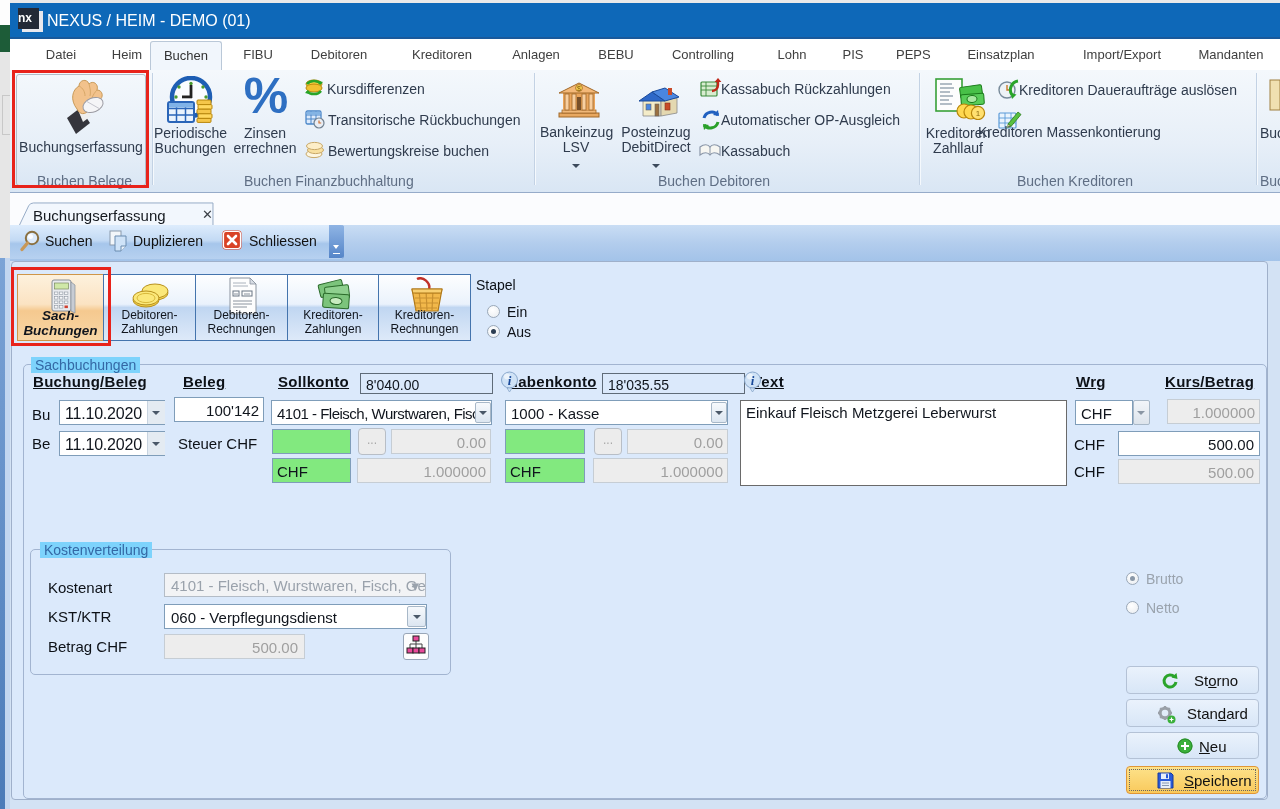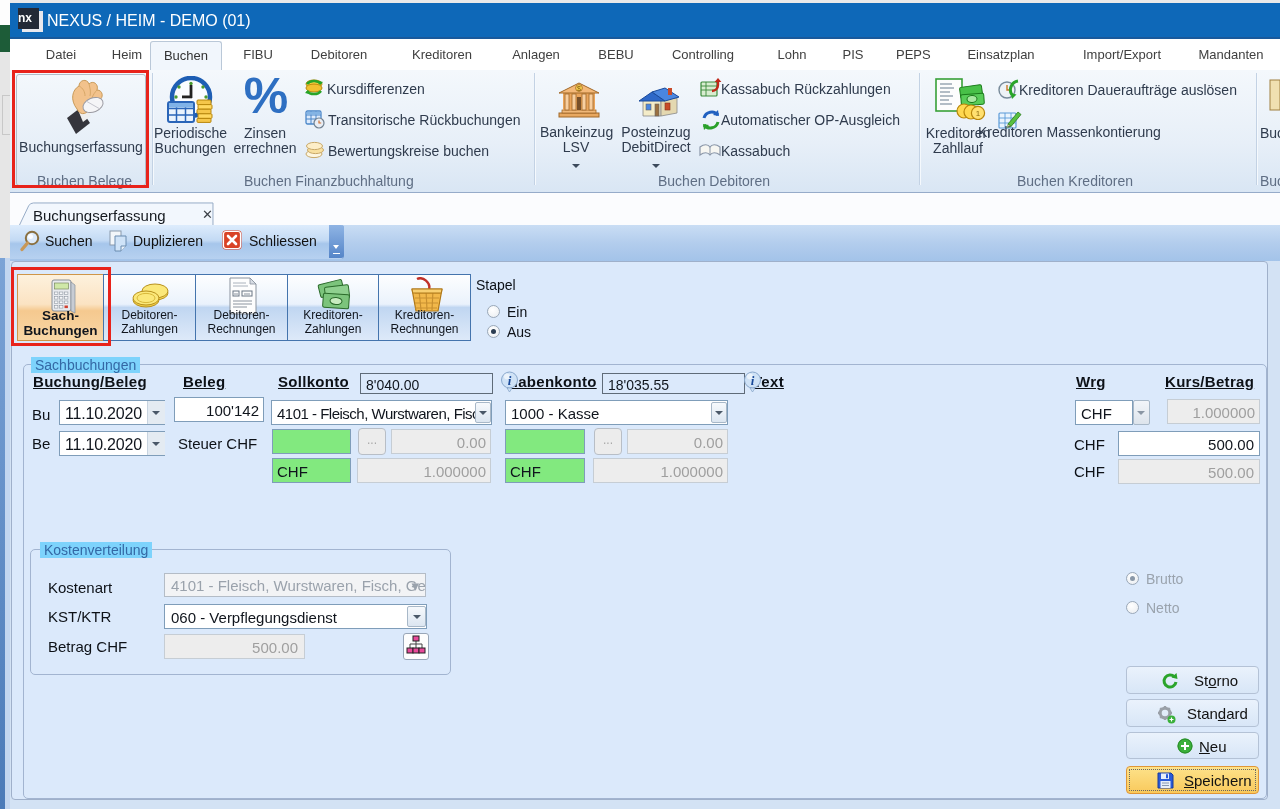--- a/index.html
+++ b/index.html
@@ -271,21 +271,21 @@
       </svg>
       <div class="tbtext" style="left:239px;">Schliessen</div>
       <div id="tbhandle">
           <div style="position:absolute;left:4px;bottom:4px;width:7px;height:1.5px;background:#fff;"></div>
           <div style="position:absolute;left:4px;bottom:9px;width:0;height:0;border-left:3.5px solid transparent;border-right:3.5px solid transparent;border-top:4px solid #fff;"></div>
         </div>
     </div>
   </div>
   <div id="content">
     <div id="panel"></div>
-    <div class="sbtn" id="sbtn1" style="left:7px;width:87px;">
+    <div class="sbtn" id="sbtn1" style="left:7px;width:87px;font-style:italic;">
       <svg class="abs" style="left:26px;top:2px;" width="36" height="38" viewBox="0 0 36 38">
         <rect x="8" y="3" width="19" height="31" rx="2" fill="#e8eaee" stroke="#888f98" stroke-width="1"></rect>
         <path d="M27 5 l4 3 v28 l-4 -2 Z" fill="#c7ccd4" stroke="#888f98" stroke-width="0.7"></path>
         <rect x="10.5" y="6" width="14" height="6" fill="#cfe8a8" stroke="#7a8a60" stroke-width="0.7"></rect>
         <g fill="#f6f7f9" stroke="#9098a2" stroke-width="0.6">
           <rect x="10.5" y="15" width="3.4" height="2.6"></rect>
             <rect x="15.5" y="15" width="3.4" height="2.6"></rect>
             <rect x="20.5" y="15" width="3.4" height="2.6"></rect>
           <rect x="10.5" y="19.5" width="3.4" height="2.6"></rect>
             <rect x="15.5" y="19.5" width="3.4" height="2.6"></rect>
@@ -382,20 +382,23 @@
     <div class="fld" style="left:261px;top:139px;width:221px;height:25px;">
       <div class="abs" style="left:5px;top:4px;width:200px;overflow:hidden;white-space:nowrap;letter-spacing:-0.5px;">4101 - Fleisch, Wurstwaren, Fisc</div>
       <div class="cbtn" style="left:203px;top:1px;width:16px;height:21px;"></div>
       <div class="arr" style="left:207px;top:10px;"></div>
     </div>
     <div class="fld" style="left:495px;top:139px;width:223px;height:25px;">
       <div class="abs" style="left:5px;top:4px;">1000 - Kasse</div>
       <div class="cbtn" style="left:205px;top:1px;width:16px;height:21px;"></div>
       <div class="arr" style="left:209px;top:10px;"></div>
     </div>
+    <div class="fld" style="left:730px;top:139px;width:327px;height:86px;border:1px solid #6a6a6a;">
+      <div class="abs" style="left:5px;top:3px;">Einkauf Fleisch Metzgerei Leberwurst</div>
+    </div>
     <div class="fld" style="left:1065px;top:139px;width:58px;height:25px;">
       <div class="abs" style="left:5px;top:4px;">CHF</div>
     </div>
     <div class="cbtn" style="left:1123px;top:139px;width:17px;height:25px;background:linear-gradient(#f2f5f9,#dde4ec);"></div>
     <div class="arr" style="left:1127px;top:150px;border-top-color:#8a96a4;"></div>
     <div class="fld dis" style="left:1157px;top:138px;width:93px;height:25px;text-align:right;padding:4px 4px 0 0;">1.000000</div>
 
     <div class="formtxt" style="left:22px;top:174px;">Be</div>
     <div class="fld" style="left:49px;top:170px;width:106px;height:25px;">
       <div class="abs" style="left:5px;top:4px;font-size:16px;letter-spacing:-0.2px;">11.10.2020</div>

